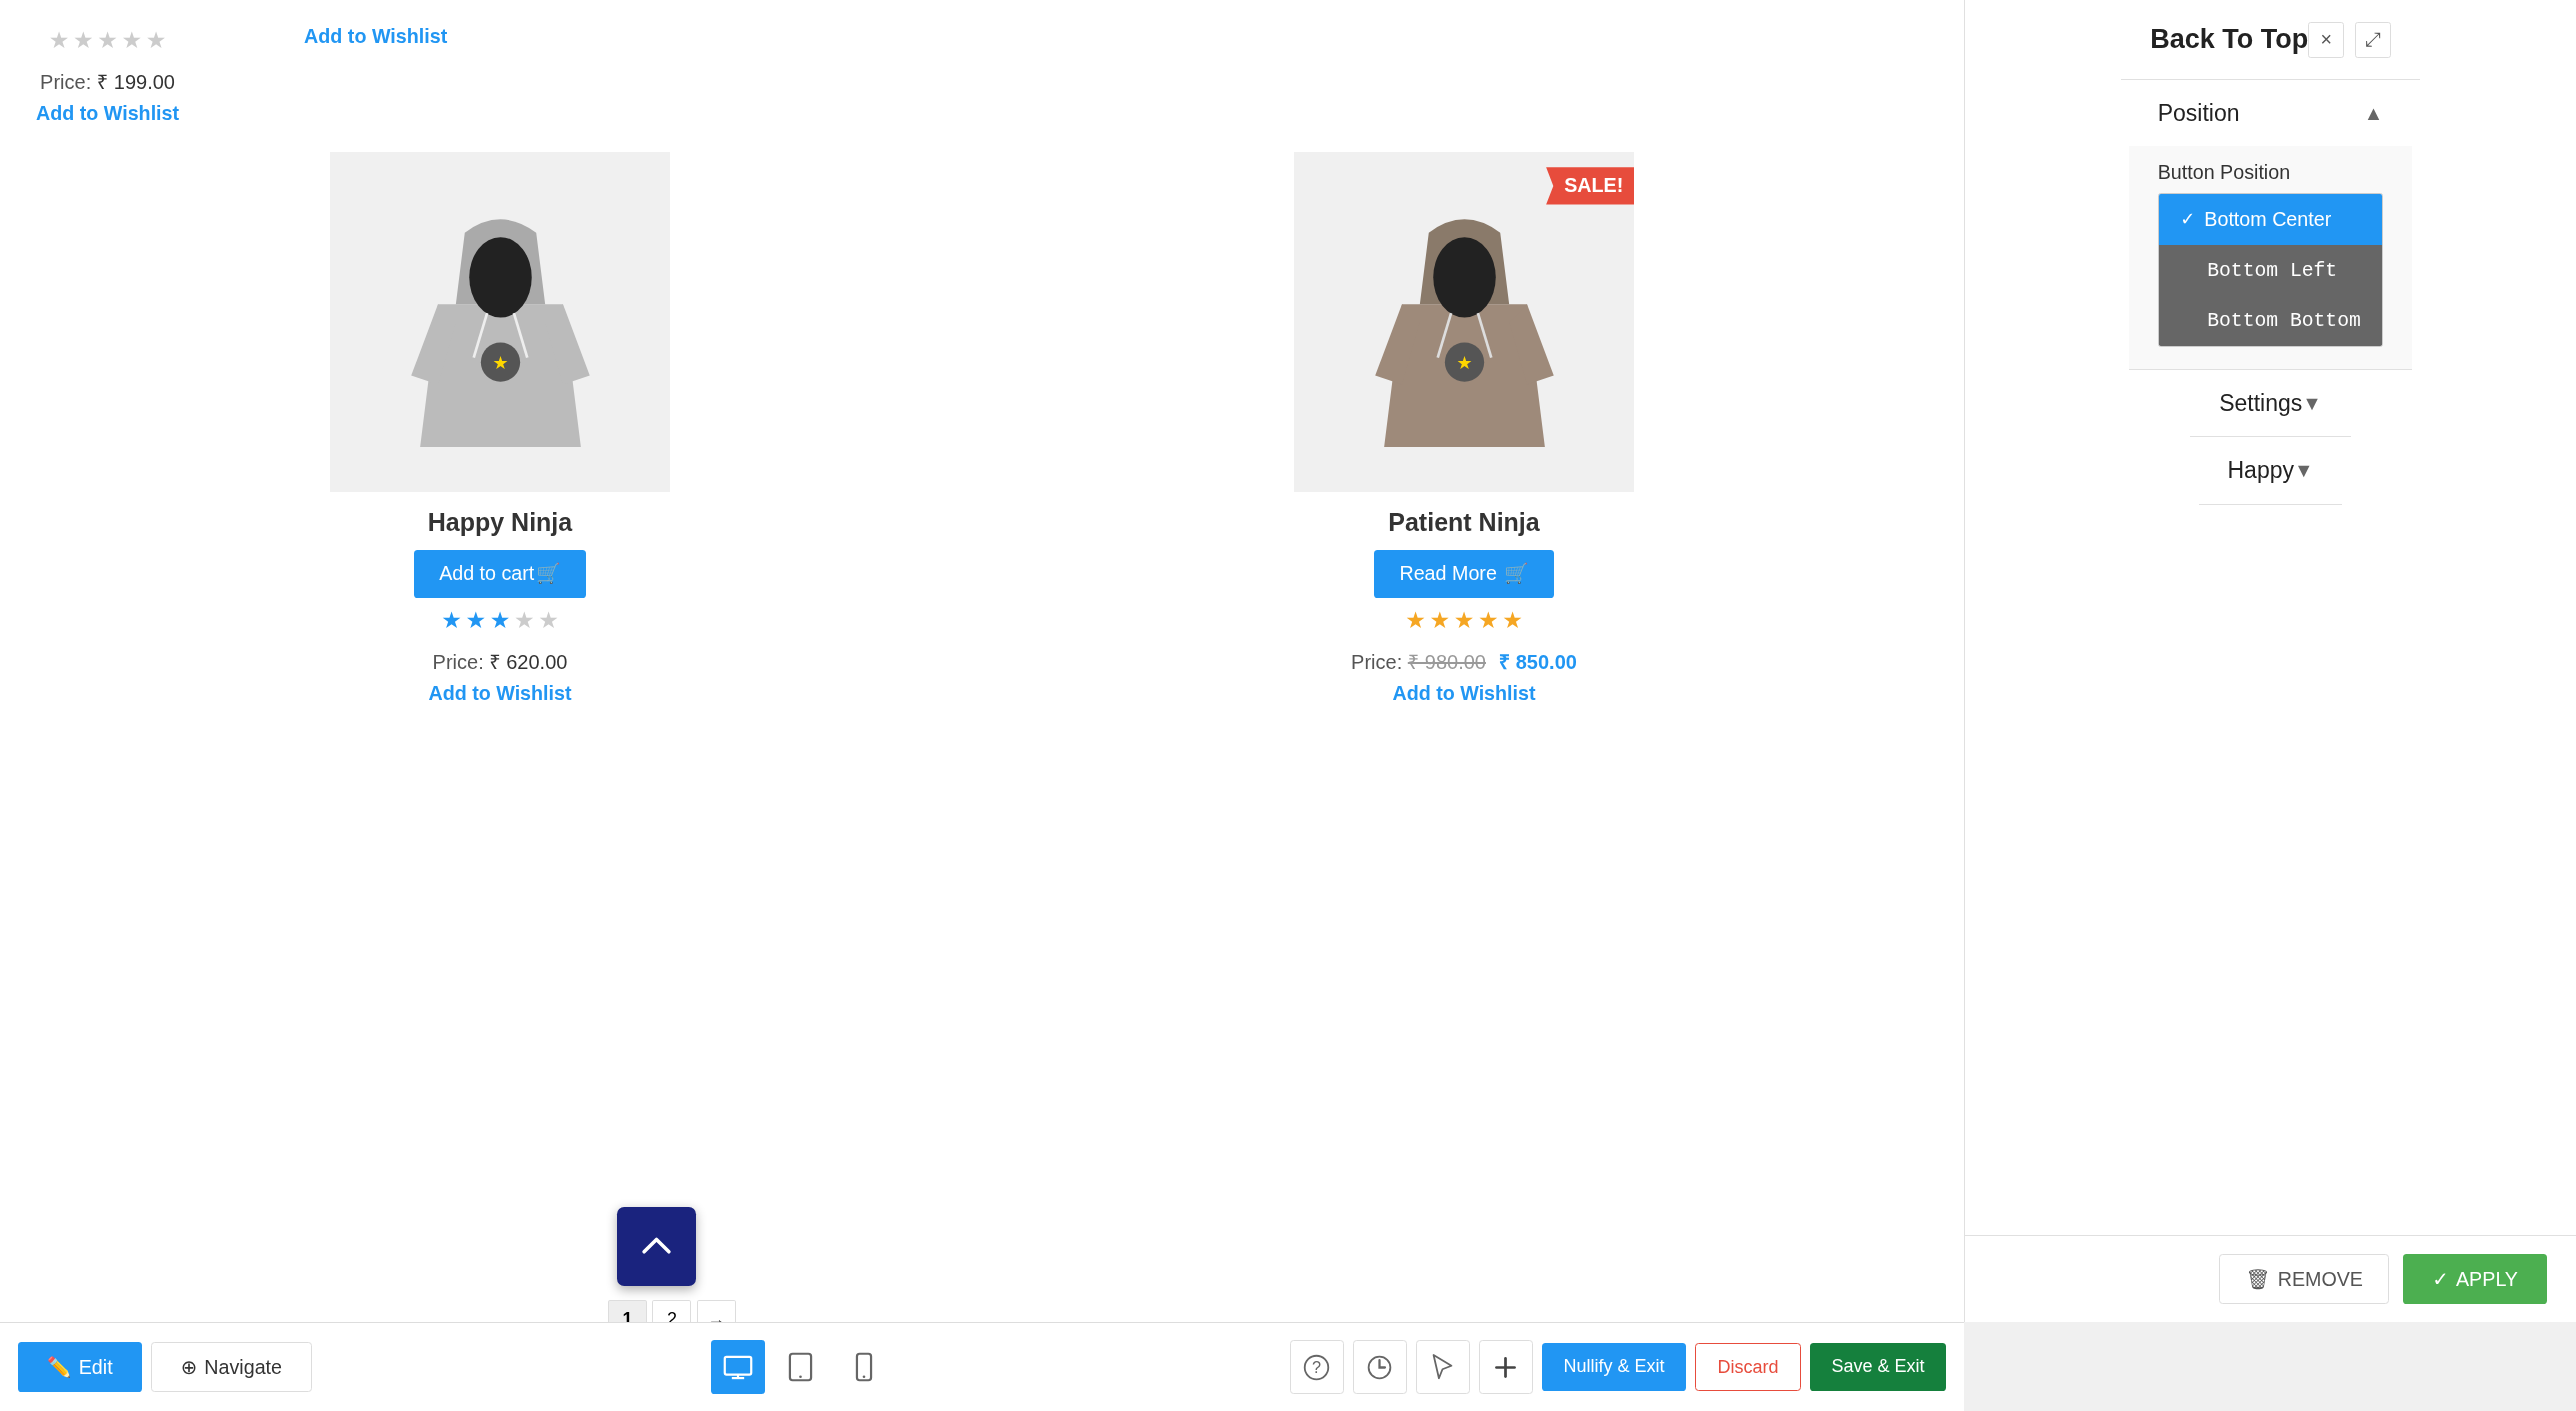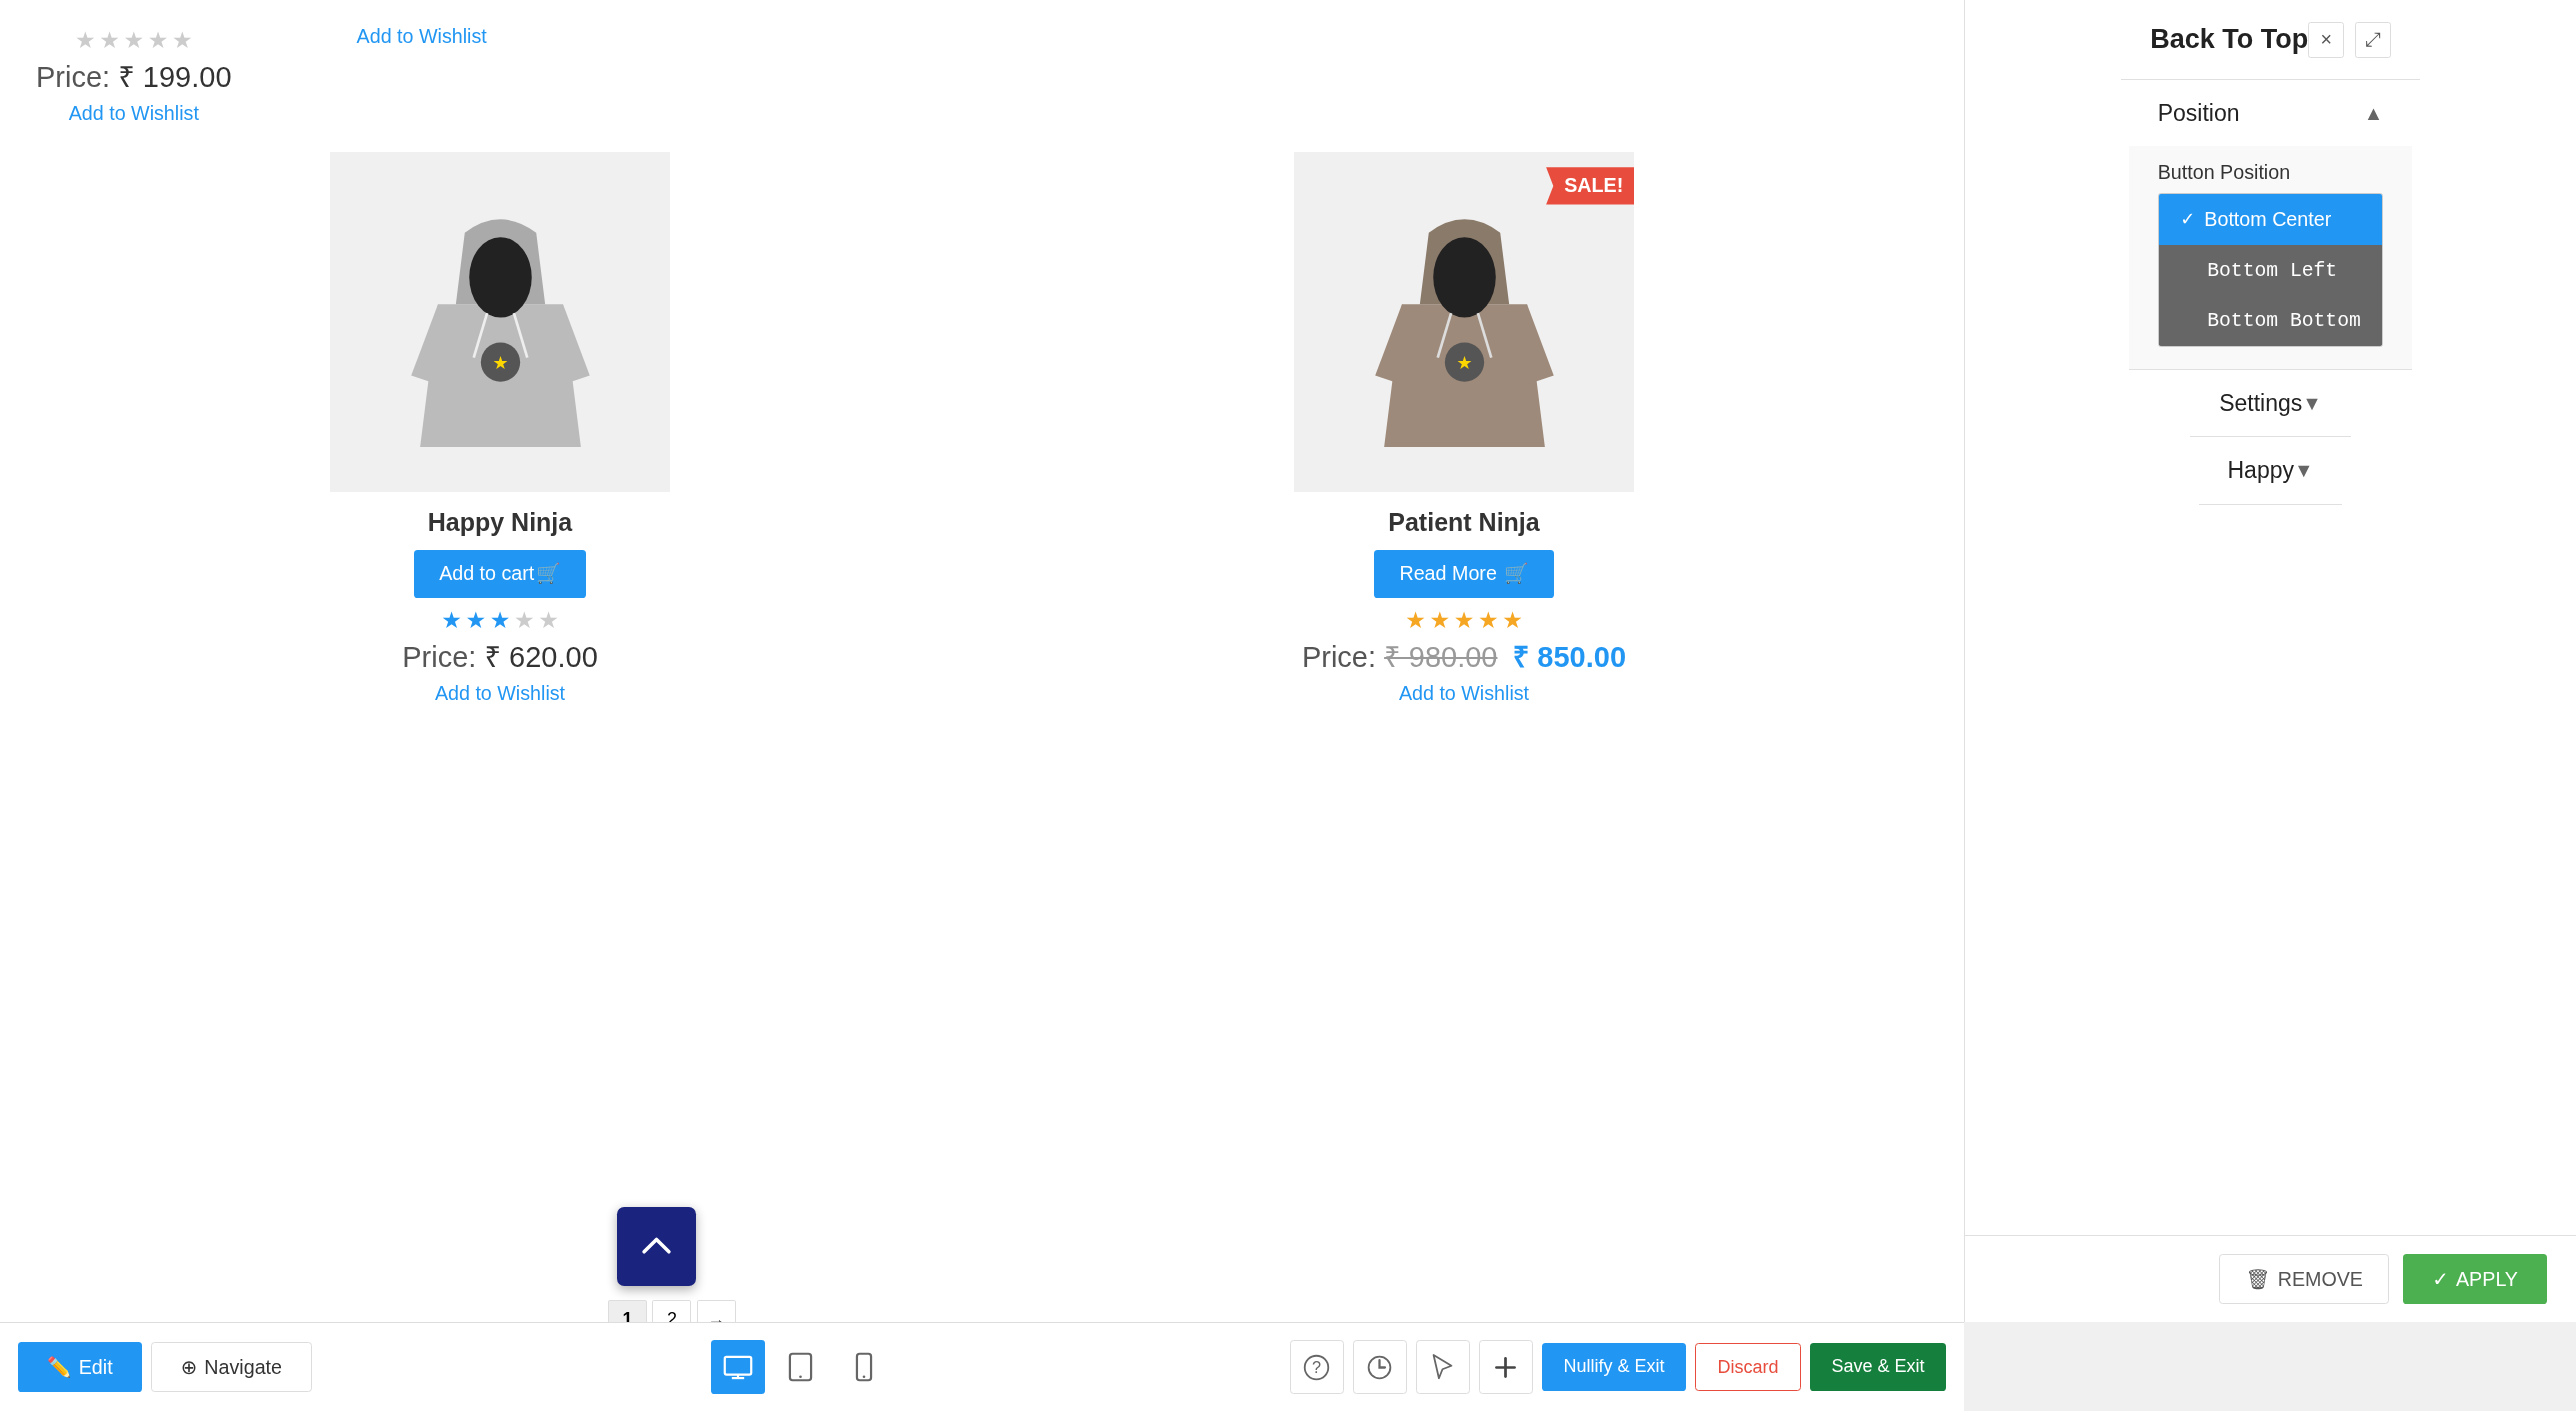--- a/index.html
+++ b/index.html
@@ -104,35 +104,36 @@
       gap: 3.6px;
       margin-top: 9px;
     }
 
     .star { font-size: 23px; }
     .star.filled { color: #2196F3; }
     .star.empty { color: #ccc; }
     .star.gold-filled { color: #f5a623; }
 
     .price-row {
-      font-size: 29px;
+      font-size: 20px;
       color: #333;
-      margin-top: 2px;
+      margin-top: 14px;
     }
     .price-label { color: #555; }
     .price-original { text-decoration: line-through; color: #999; margin-right: 7.2px; }
     .price-sale { color: #2196F3; font-weight: bold; }
     .price-normal { color: #333; }
 
     .wishlist-link {
       color: #2196F3;
       font-size: 19.7px;
       text-decoration: none;
       margin-top: 7.2px;
       cursor: pointer;
+      font-weight: bold;
     }
 
     
     .pagination {
       position: absolute;
       bottom: 72px;
       left: 608px;
       display: flex;
       align-items: center;
       gap: 5.4px;

